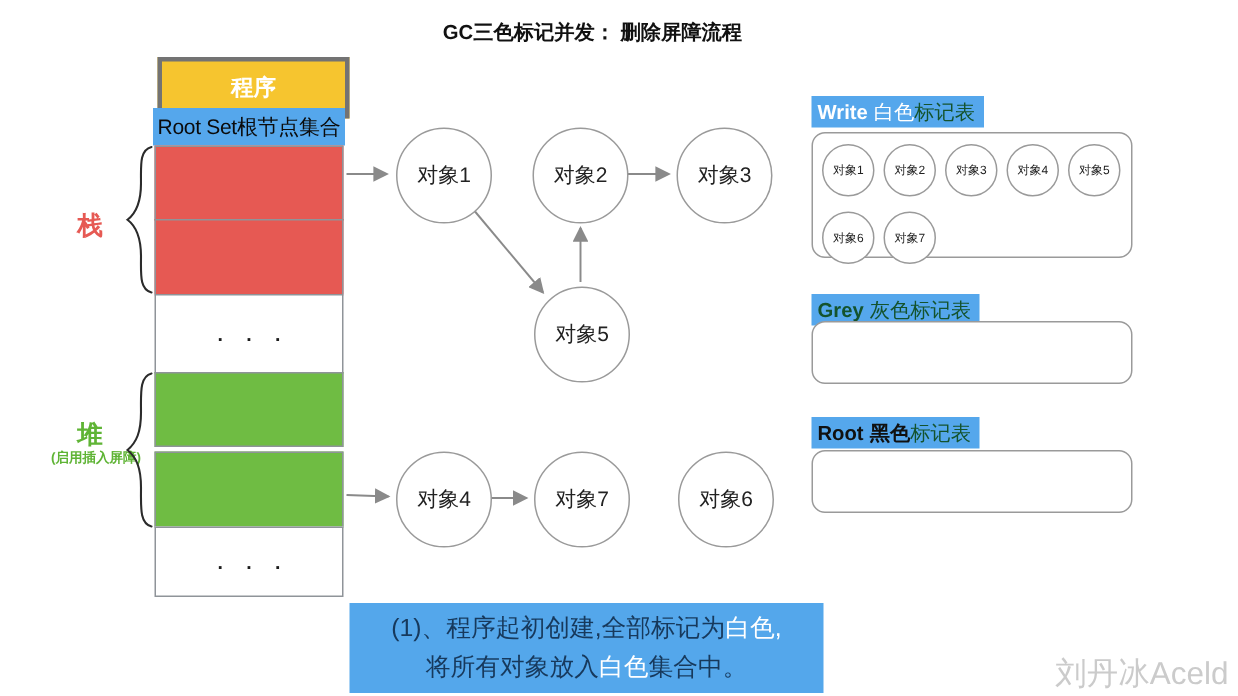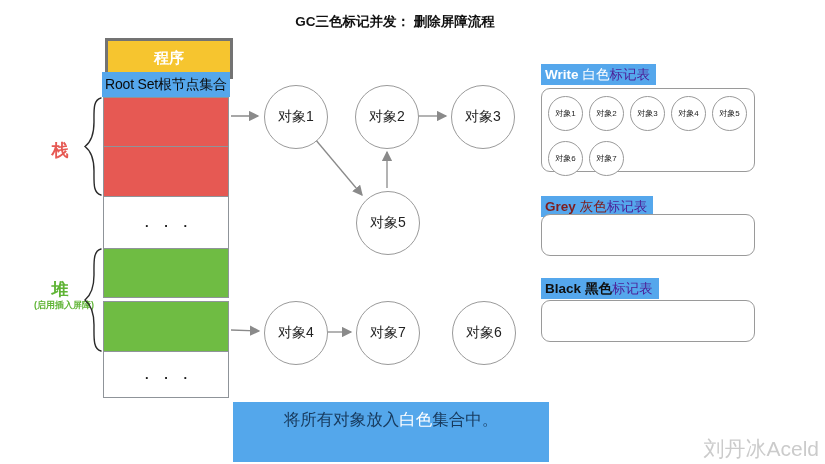--- a/index.html
+++ b/index.html
@@ -34,23 +34,23 @@
         display:flex;align-items:center;justify-content:center;font-size:14px;color:#222;}
   .n-obj1{left:264px;top:85px;}  .n-obj2{left:355px;top:85px;}  .n-obj3{left:451px;top:85px;}
   .n-obj5{left:356px;top:191px;} .n-obj4{left:264px;top:301px;} .n-obj7{left:356px;top:301px;}
   .n-obj6{left:452px;top:301px;}
   
   .tbl-header{left:541px;height:21px;background:#55A7EC;padding:0 6px 0 4px;display:flex;align-items:center;
               white-space:nowrap;font-size:13.5px;}
   .h-white{top:64px;} .h-grey{top:196px;} .h-black{top:278px;}
   .tbl-header .pfx{font-weight:bold;margin-right:4px;}
   .h-white .pfx,.h-white .cw{color:#fff;}
-  .h-grey  .pfx,.h-grey  .cw{color:#7f1d1d;}
+  .h-grey  .pfx,.h-grey  .cw{color:#14532d;}
   .h-black .pfx,.h-black .cw{color:#101010;font-weight:bold;}
-  .tbl-header .sfx{color:#4c1d95;}
+  .tbl-header .sfx{color:#14532d;}
   .tbl-box{left:541px;width:214px;border:1px solid #9a9a9a;border-radius:9px;background:#fff;box-sizing:border-box;}
   .b-white{top:88px;height:84px;display:flex;flex-wrap:wrap;align-content:flex-start;
            gap:10px 6px;padding:7px 6px;}
   .b-grey{top:214px;height:42px;}
   .b-black{top:300px;height:42px;}
   .chip{width:33px;height:33px;border:1px solid #9a9a9a;border-radius:50%;background:#fff;
         display:flex;align-items:center;justify-content:center;font-size:8px;color:#222;flex:0 0 auto;}
   
   .caption{left:233px;top:402px;width:316px;height:60px;background:#54A7EB;color:#17395c;
            font-size:16.5px;line-height:26px;text-align:center;padding-top:4px;box-sizing:border-box;}
@@ -152,26 +152,29 @@
   </div>
 
   <div class="abs tbl-header h-grey">
     <span class="pfx">Grey</span>
     <span class="cw">灰色</span>
     <span class="sfx">标记表</span>
   </div>
   <div class="abs tbl-box b-grey"></div>
 
   <div class="abs tbl-header h-black">
-    <span class="pfx">Black</span>
+    <span class="pfx">Root</span>
     <span class="cw">黑色</span>
     <span class="sfx">标记表</span>
   </div>
   <div class="abs tbl-box b-black"></div>
 
   <div class="abs caption">
+    <div>
+      <span>(1)、程序起初创建,全部标记为</span><span class="hl">白色</span><span class="hl">,</span>
+    </div>
     <div>
       <span>将所有对象放入</span><span class="hl">白色</span><span>集合中。</span>
     </div>
   </div>
 
   <div class="abs watermark">刘丹冰Aceld</div>
 </div>
 
 </body></html>

